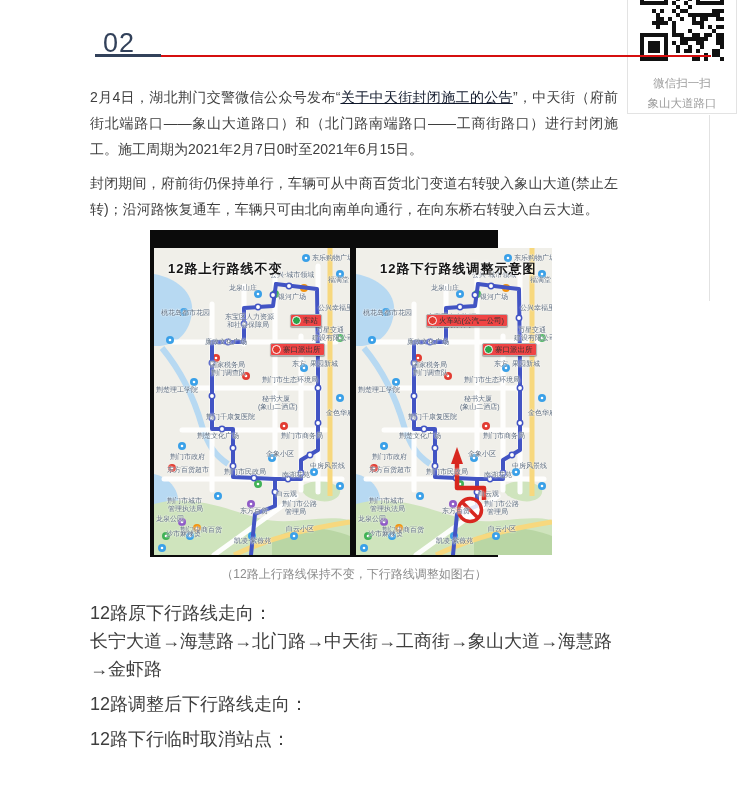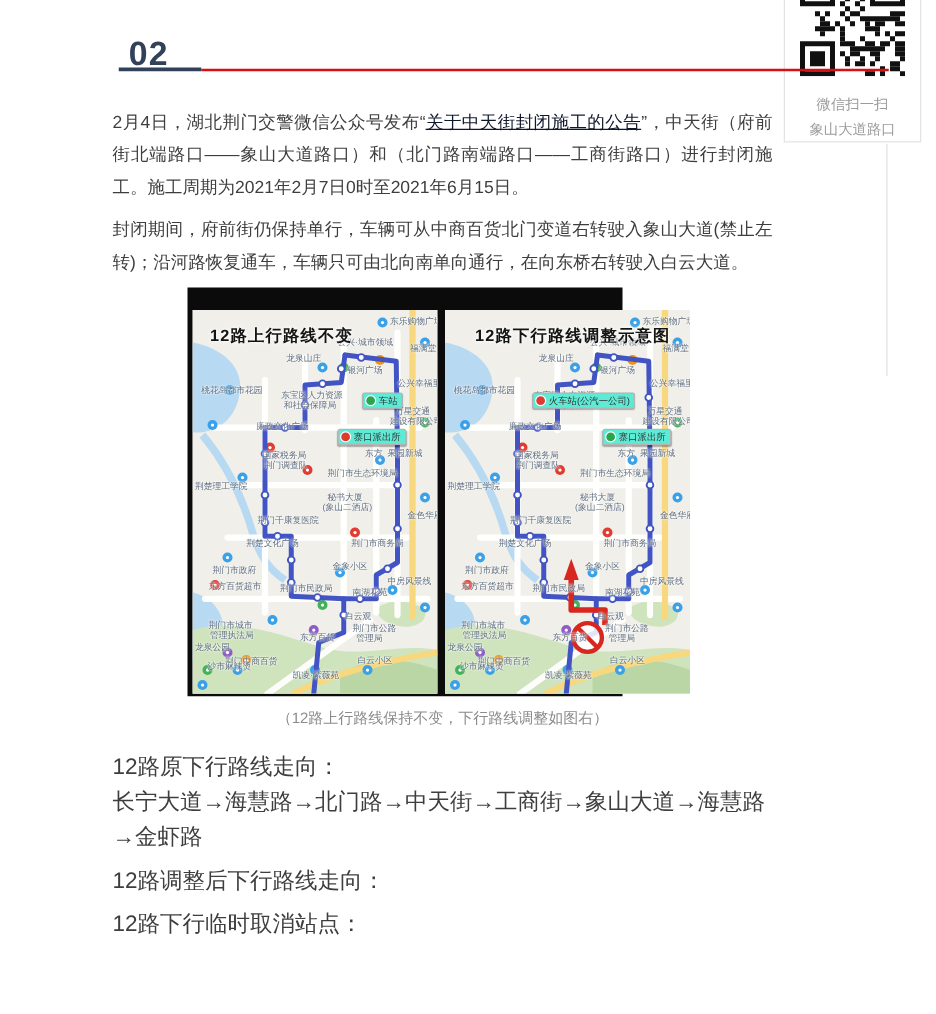--- a/index.html
+++ b/index.html
@@ -2,39 +2,39 @@
 <html><head>
 <meta charset="utf-8">
 <style>
 *{margin:0;padding:0;box-sizing:border-box}
 html,body{background:#fff}
 .page{position:relative;width:749px;height:811px;overflow:hidden;background:#fff;
   font-family:"Liberation Sans","DejaVu Sans",sans-serif;color:#3e3e3e}
 .content{position:absolute;left:90px;top:28px;width:528px}
 
 .sec-header{position:relative;height:56px}
-.sec-num{position:absolute;left:13px;top:0;font-size:27px;font-weight:700;color:#32415a;letter-spacing:1px}
+.sec-num{position:absolute;left:13px;top:0;font-size:27px;font-weight:400;color:#32415a;letter-spacing:1px}
 .sec-title{position:absolute;left:62px;top:9px;font-size:14.5px;font-weight:700;color:#c8251f}
 .rule-dark{position:absolute;left:5px;top:26px;width:66px;height:3px;background:#32415a}
 .rule-red{position:absolute;left:71px;top:27px;width:550px;height:2px;background:#d60f0f}
 
 .para{font-size:14px;line-height:26px;margin-bottom:8px;text-align:justify}
 .doc-link{color:#0f172a;text-decoration:underline;cursor:pointer}
 .note-red{font-size:11px;color:#9e3126}
 
 .maps-wrap{margin-top:4px;margin-left:60px;width:348px;height:327px;background:#0b0b0b;
   padding:18px 4px 13px 4px;display:flex;gap:6px;cursor:pointer}
 .map{position:relative;width:196px;height:307px;background:#f0efe9;overflow:hidden;flex:none}
 .map svg.base{position:absolute;left:0;top:0;display:block}
 .map-title{position:absolute;top:12px;font-size:13px;font-weight:700;color:#141414;letter-spacing:1px;
   text-shadow:0 0 3px rgba(255,255,255,.95),0 0 5px rgba(255,255,255,.9);white-space:nowrap}
 .map-title.l{left:14px}.map-title.r{left:24px}
 .poi{position:absolute;font-size:7px;color:#5f6e80;white-space:nowrap;line-height:1;
   text-shadow:0 0 2px #fff,0 0 2px #fff}
-.mk{position:absolute;display:flex;align-items:center;background:#5eead4;border:1px solid #b5b5b5;
+.mk{position:absolute;display:flex;align-items:center;background:#ef4444;border:1px solid #b5b5b5;
   border-radius:2px;font-size:7.5px;color:#333;padding:1px 3px 1px 1px;white-space:nowrap;
   box-shadow:0 1px 1px rgba(0,0,0,.3);line-height:1}
 .mk i{display:inline-block;width:9px;height:9px;border-radius:50%;margin-right:2px;border:1px solid #fff;flex:none}
 .caption{margin-top:9px;margin-left:60px;width:408px;text-align:center;font-size:12px;color:#8b8b8b}
 
 .route-sections{margin-top:16px}
 .rsec{margin-bottom:7px;font-size:18px;line-height:28px}
 
 .qr-panel{position:absolute;left:627px;top:-34px;width:110px;height:148px;border:1px solid #e3e3e3;
   background:#fff;text-align:center}

